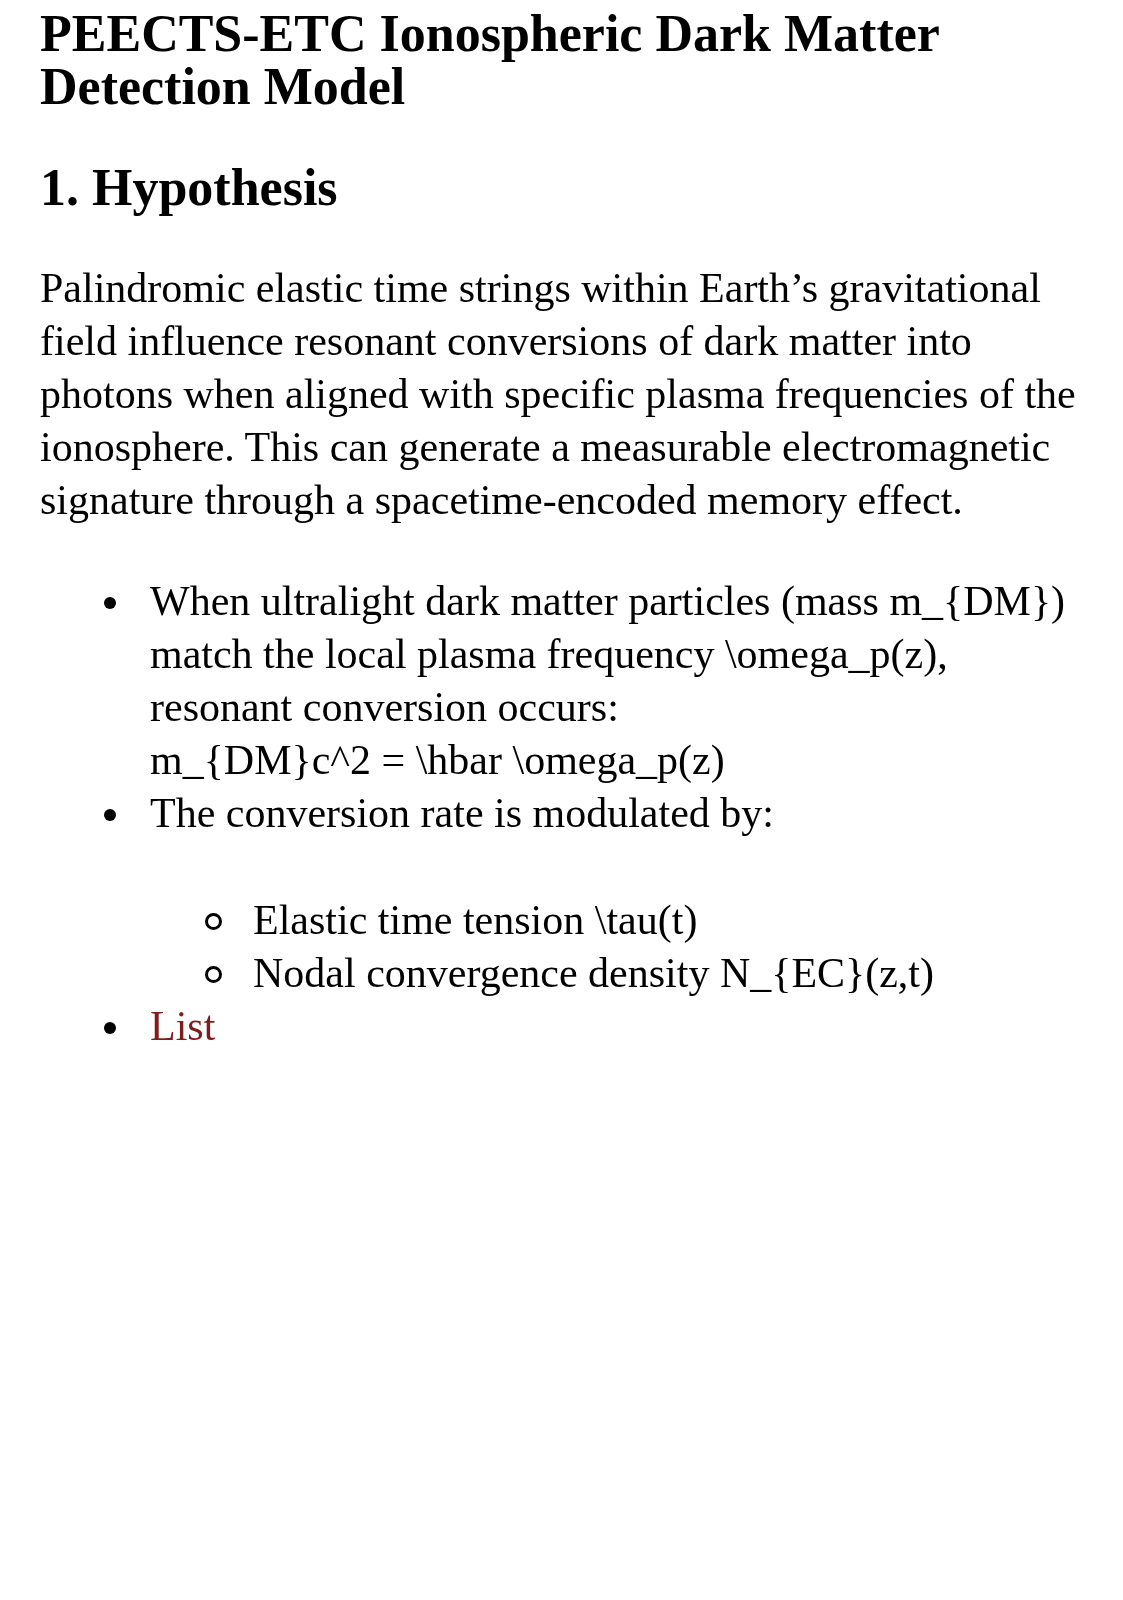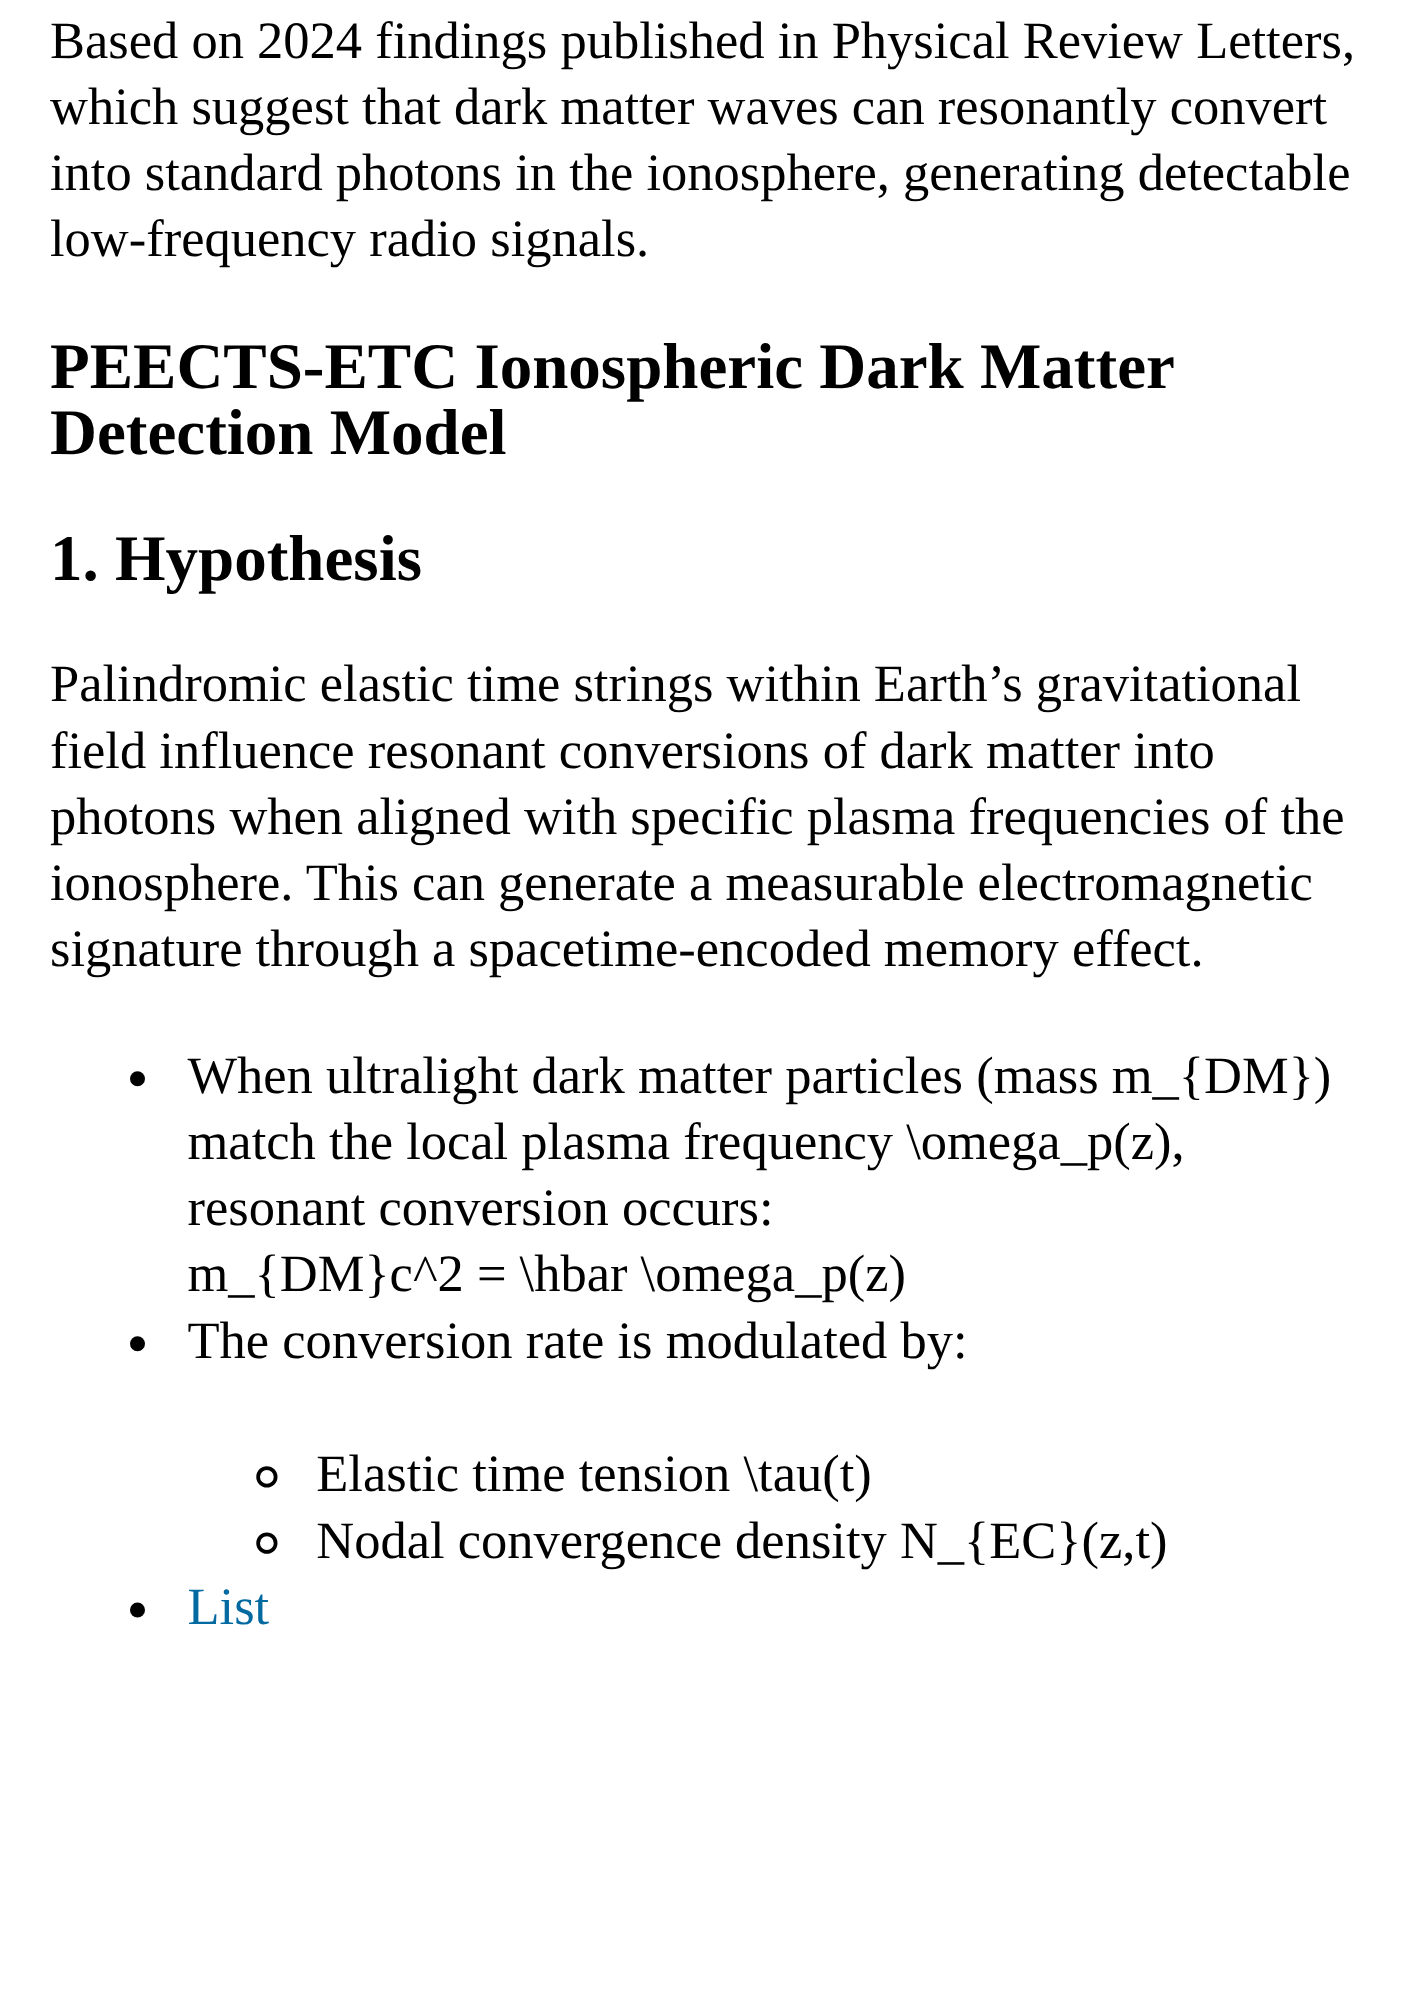--- a/index.html
+++ b/index.html
@@ -65,30 +65,29 @@
     left: -48px;
     top: 19px;
     width: 17px;
     height: 17px;
     box-sizing: border-box;
     border: 3px solid #000000;
     border-radius: 50%;
     background: transparent;
   }
   li.placeholder-item > span {
-    color: #0369a1;
+    color: #7f1d1d;
   }
 </style>
 </head>
 <body>
 
 <div class="doc">
 
 
-  <p>Based on 2024 findings published in Physical Review Letters, which suggest that dark matter waves can resonantly convert into standard photons in the ionosphere, generating detectable low-frequency radio signals.</p>
 
   <h3>PEECTS-ETC Ionospheric Dark Matter Detection Model</h3>
 
   <h3>1. Hypothesis</h3>
 
   <p>Palindromic elastic time strings within Earth’s gravitational field influence resonant conversions of dark matter into photons when aligned with specific plasma frequencies of the ionosphere. This can generate a measurable electromagnetic signature through a spacetime-encoded memory effect.</p>
 
 
   <ul class="toplist">
 

